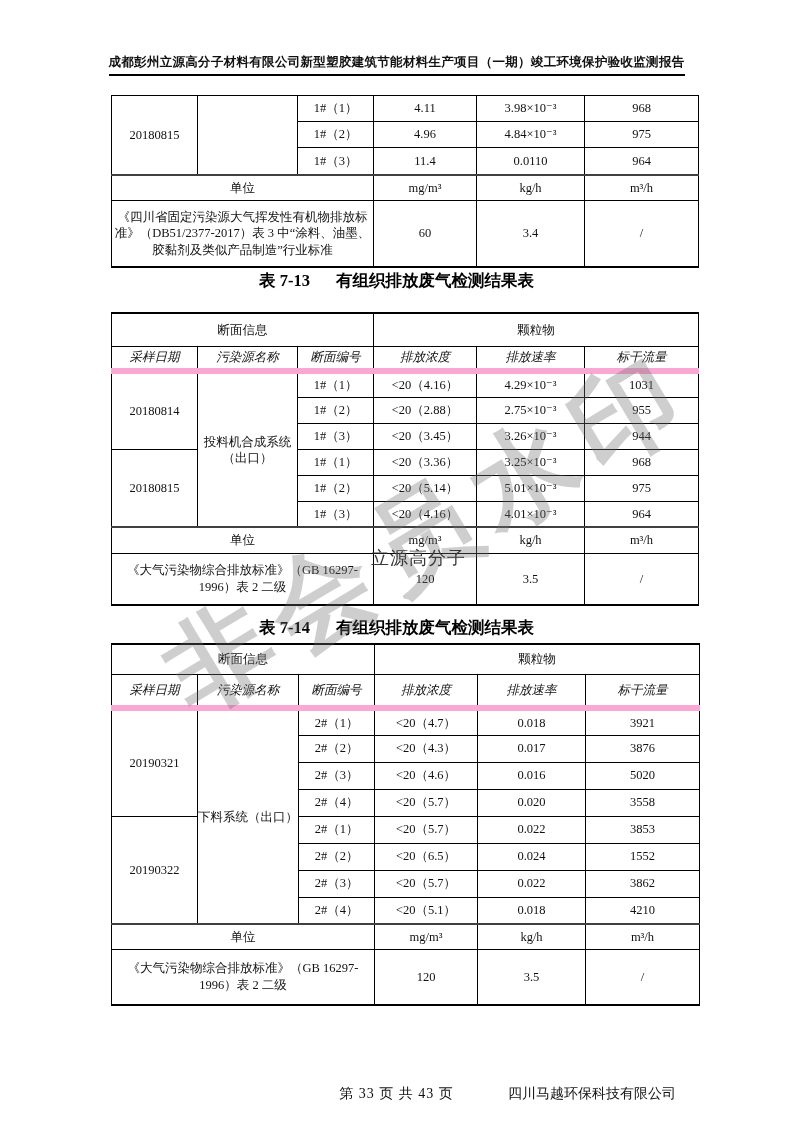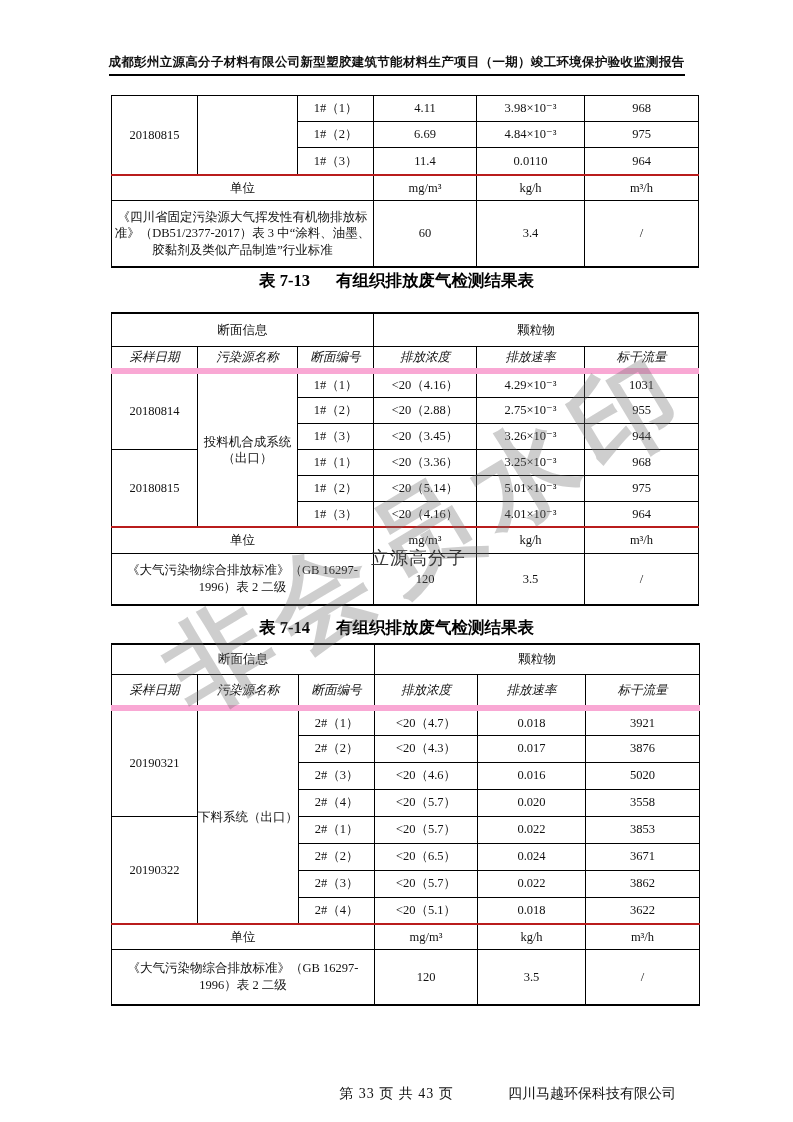--- a/index.html
+++ b/index.html
@@ -8,21 +8,21 @@
   
   .header{position:absolute;top:52px;left:0;width:793px;text-align:center;}
   .header .t{display:inline-block;font-size:12.5px;font-weight:bold;letter-spacing:.3px;
              border-bottom:2px solid #000;padding-bottom:3px;}
   
   table.doc{position:absolute;left:111px;border-collapse:collapse;table-layout:fixed;
             border-top:2px solid #000;border-bottom:2px solid #000;}
   table.doc.cont{border-top:1px solid #000;}
   .doc td{border:1px solid #000;text-align:center;vertical-align:middle;font-size:12.5px;
           line-height:1.32;padding:1px 2px;overflow-wrap:break-word;}
-  .doc tr.tt>td{border-top:2px solid #b91c1c;}   
+  .doc tr.tt>td{border-top:2px solid #404040;}   
   .doc tr.hb>td{border-bottom:6px solid #f9a8d4;font-style:italic;}
   .doc td.std{font-size:12.5px;margin-left:40px;}
   .doc td.nowrap{white-space:nowrap;padding:1px 0;font-family:Liberation Serif, serif;}
   
   .title{position:absolute;left:0;width:793px;text-align:center;font-size:16.5px;
          font-weight:bold;color:#000;}
   .title .no{margin-right:26px;}
   
   .footer{position:absolute;top:1038px;left:0;width:793px;height:20px;font-size:14px;margin-top:47px;}
   .footer .pi{position:absolute;left:0;width:793px;text-align:center;letter-spacing:1px;}
@@ -58,21 +58,21 @@
         <tr style="height:26px">
       <td rowspan="3">20180815</td>
       <td rowspan="3"></td>
       <td>1#（1）</td>
       <td>4.11</td>
       <td>3.98×10⁻³</td>
       <td>968</td>
     </tr>
     <tr style="height:26px">
       <td>1#（2）</td>
-      <td>6.69</td>
+      <td>4.96</td>
       <td>4.84×10⁻³</td>
       <td>975</td>
     </tr>
     <tr style="height:27px">
       <td>1#（3）</td>
       <td>11.4</td>
       <td>0.0110</td>
       <td>964</td>
     </tr>
     <tr style="height:26px" class="tt">
@@ -226,33 +226,33 @@
       <td rowspan="4">20190322</td>
       <td>2#（1）</td>
       <td>&lt;20（5.7）</td>
       <td>0.022</td>
       <td>3853</td>
     </tr>
     <tr style="height:27px">
       <td>2#（2）</td>
       <td>&lt;20（6.5）</td>
       <td>0.024</td>
-      <td>3671</td>
+      <td>1552</td>
     </tr>
     <tr style="height:27px">
       <td>2#（3）</td>
       <td>&lt;20（5.7）</td>
       <td>0.022</td>
       <td>3862</td>
     </tr>
     <tr style="height:27px">
       <td>2#（4）</td>
       <td>&lt;20（5.1）</td>
       <td>0.018</td>
-      <td>3622</td>
+      <td>4210</td>
     </tr>
     <tr style="height:25px" class="tt">
       <td colspan="3">单位</td>
       <td>mg/m³</td>
       <td>kg/h</td>
       <td>m³/h</td>
     </tr>
     <tr style="height:56px">
       <td colspan="3" class="std">《大气污染物综合排放标准》（GB 16297-1996）表 2  二级</td>
       <td>120</td>

